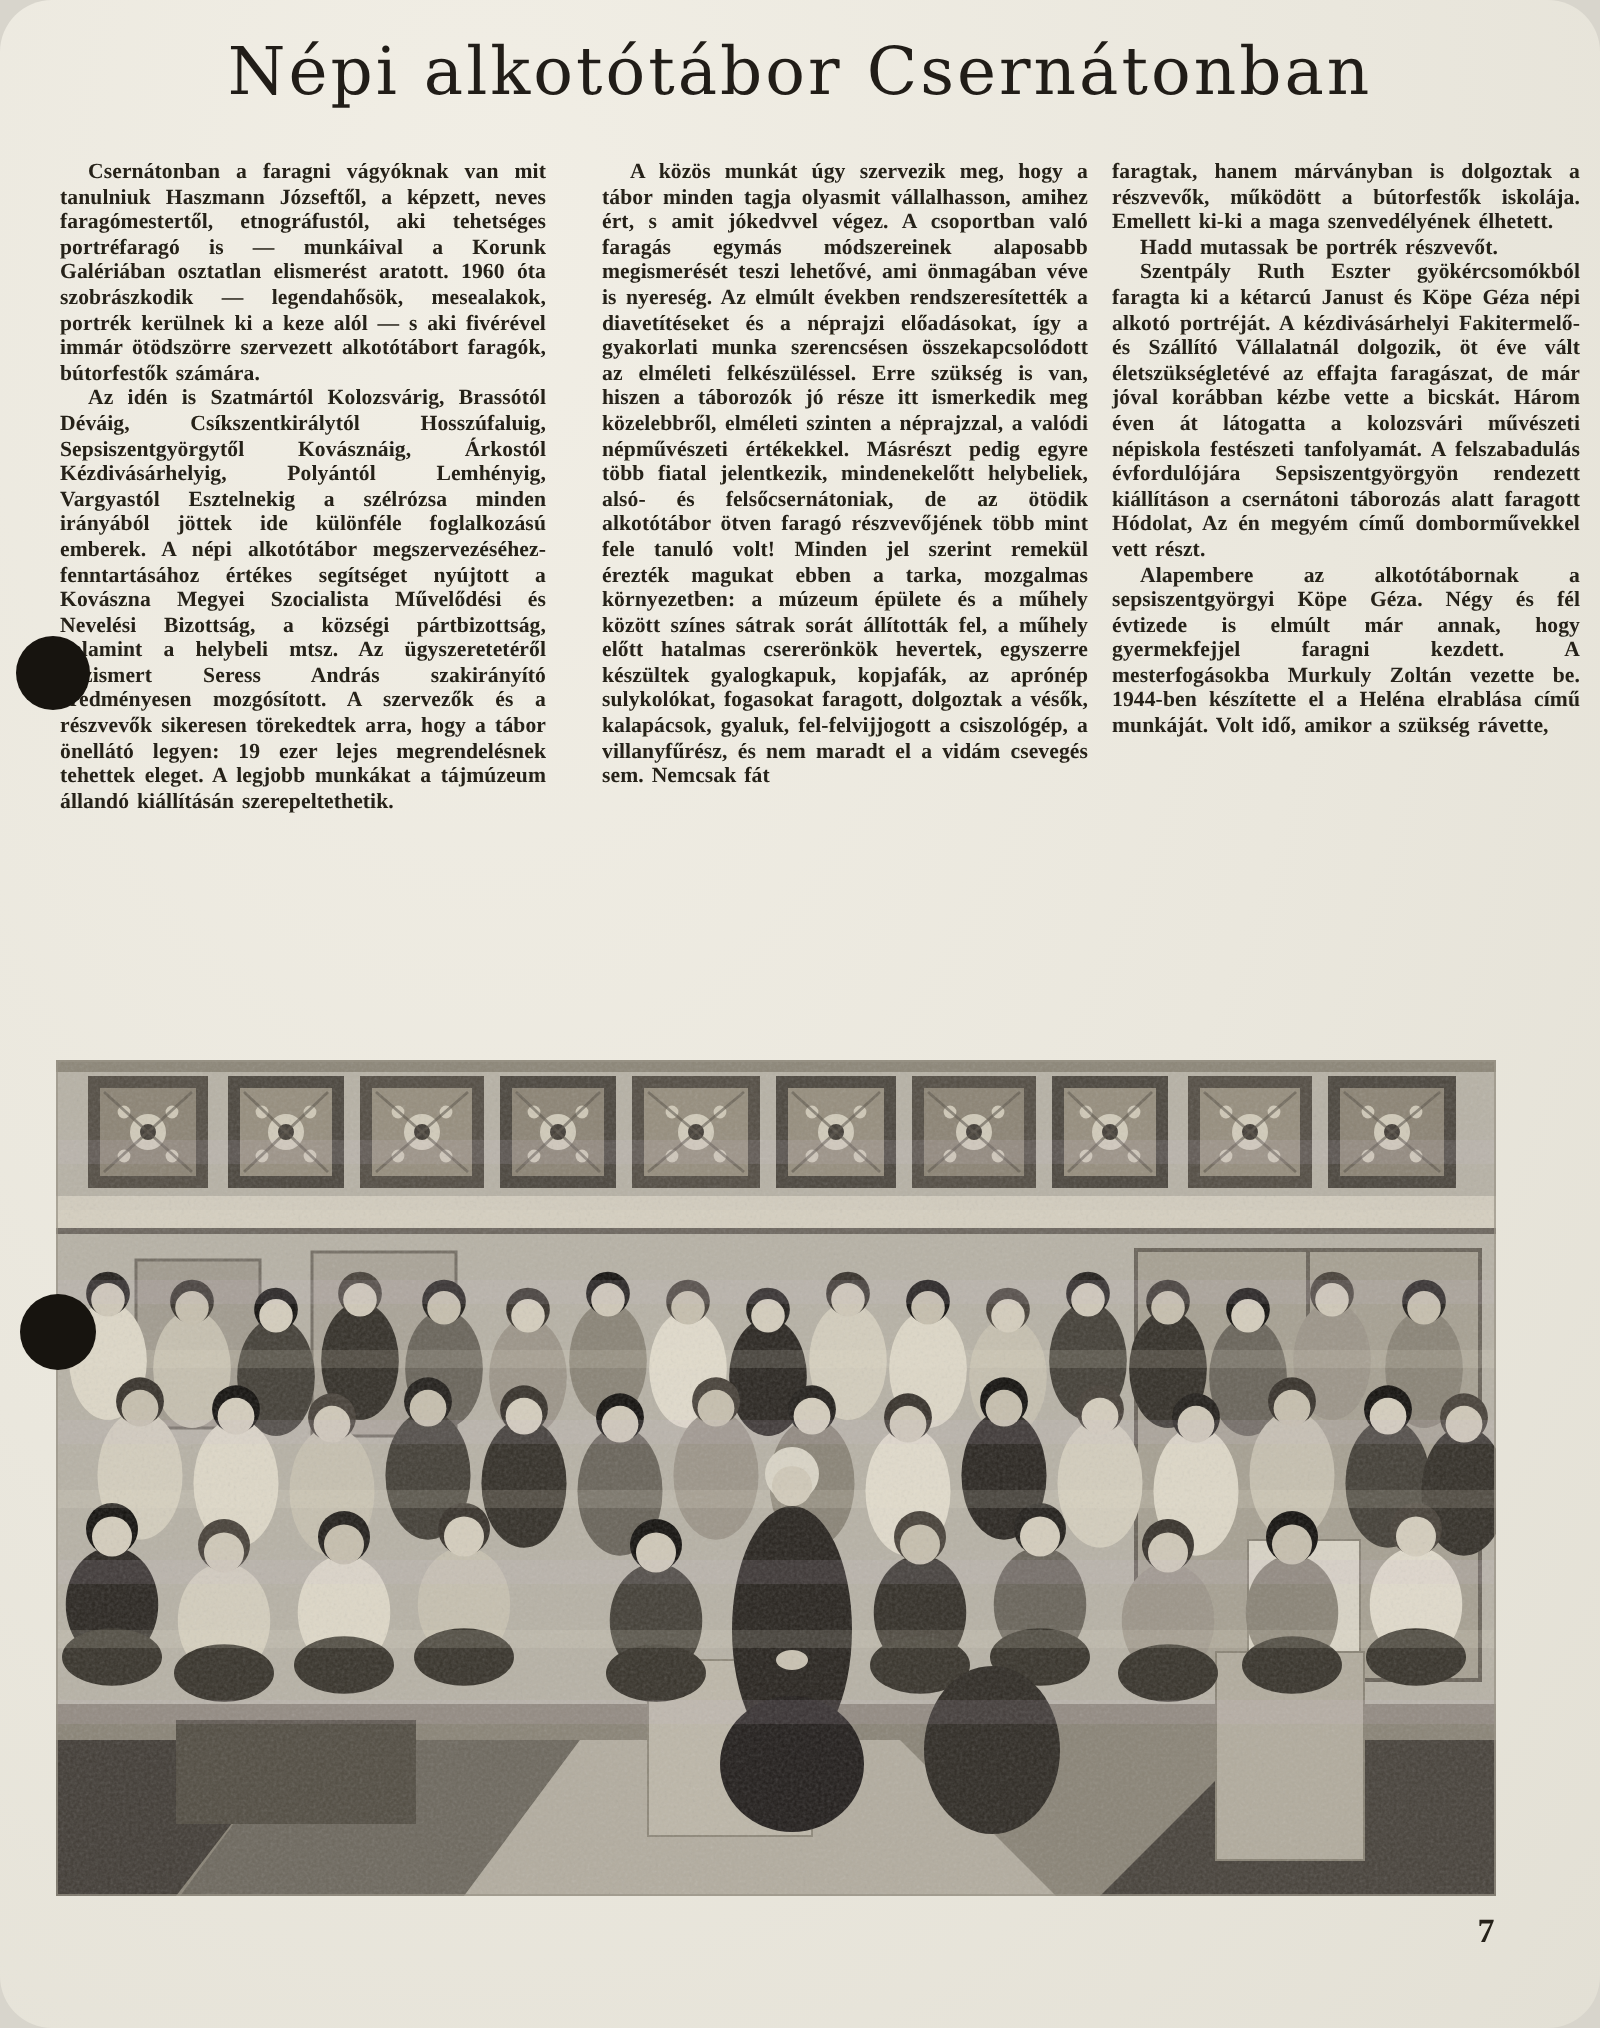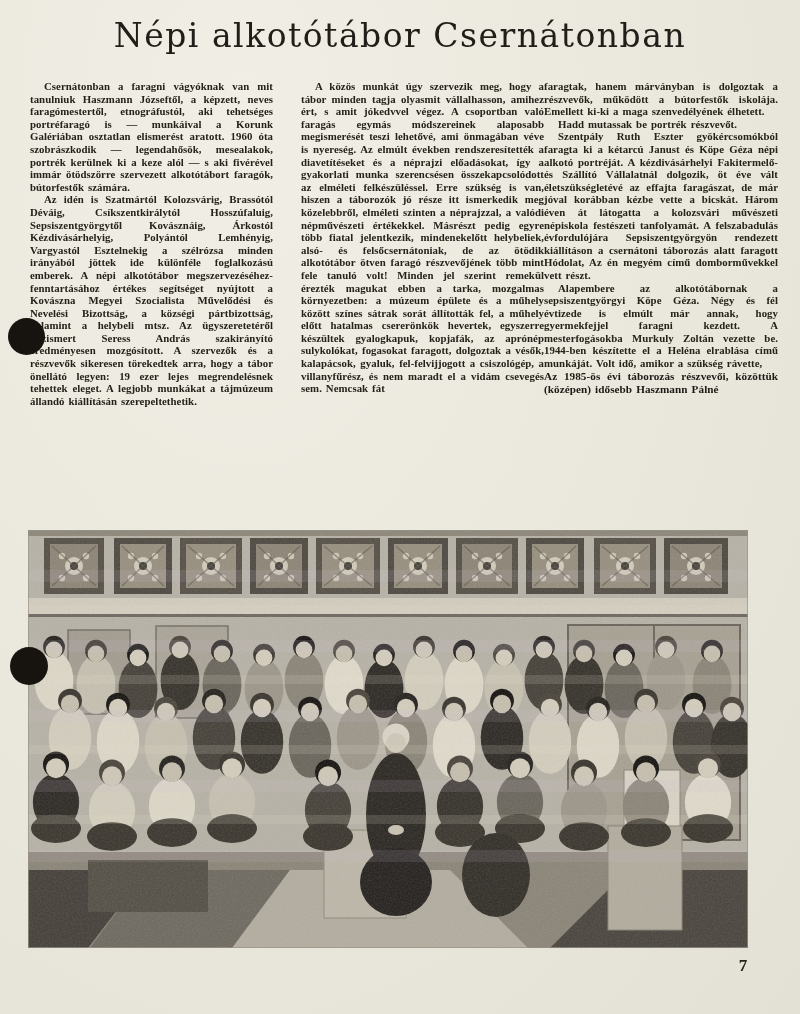--- a/index.html
+++ b/index.html
@@ -2,36 +2,37 @@
 <html lang="hu"><head>
 <meta charset="utf-8">
 <style>
   html,body{margin:0;padding:0;}
   body{width:800px;height:1014px;background:#d8d5cc;}
   .page{
     position:relative;width:800px;height:1014px;overflow:hidden;
     background:radial-gradient(ellipse at 30% 12%, #f1eee5 0%, #eae7dd 55%, #e3e0d5 100%);
     font-family:"Liberation Serif", serif;
     color:#262219;
+    border-radius:26px;
   }
   .title{
     position:absolute;top:16px;left:0;width:100%;margin:0;
     text-align:center;
     font-family:"DejaVu Serif", serif;
     font-weight:400;font-size:33px;letter-spacing:1.5px;color:#211d18;
   }
   .col{
     position:absolute;top:80px;width:243px;
     text-align:justify;
     font-size:10.8px;line-height:12.6px;font-weight:700;
     letter-spacing:0.05px;word-spacing:1.2px;
   }
   .col1{left:30px;}
   .col2{left:301px;}
-  .col3{left:544px;width:234px;}
+  .col3{left:556px;width:234px;}
   .col p{margin:0;text-indent:14px;}
   .col p.cont{text-indent:0;}
   .caption{
     margin-top:16px;text-indent:0 !important;
     font-size:11.2px;line-height:13.8px;font-weight:700;color:#1d1a15;
   }
   .photo{
     position:absolute;left:28px;top:530px;width:720px;height:418px;
     background:#b7b2a6;
   }
@@ -58,21 +59,20 @@
 
   <div class="col col2">
     <p>A közös munkát úgy szervezik meg, hogy a tábor minden tagja olyasmit vállalhasson, amihez ért, s amit jókedvvel végez. A csoportban való faragás egymás módszereinek alaposabb megismerését teszi lehetővé, ami önmagában véve is nyereség. Az elmúlt években rendszeresítették a diavetítéseket és a néprajzi előadásokat, így a gyakorlati munka szerencsésen összekapcsolódott az elméleti felkészüléssel. Erre szükség is van, hiszen a táborozók jó része itt ismerkedik meg közelebbről, elméleti szinten a néprajzzal, a valódi népművészeti értékekkel. Másrészt pedig egyre több fiatal jelentkezik, mindenekelőtt helybeliek, alsó- és felsőcsernátoniak, de az ötödik alkotótábor ötven faragó részvevőjének több mint fele tanuló volt! Minden jel szerint remekül érezték magukat ebben a tarka, mozgalmas környezetben: a múzeum épülete és a műhely között színes sátrak sorát állították fel, a műhely előtt hatalmas csererönkök hevertek, egyszerre készültek gyalogkapuk, kopjafák, az aprónép sulykolókat, fogasokat faragott, dolgoztak a vésők, kalapácsok, gyaluk, fel-felvijjogott a csiszológép, a villanyfűrész, és nem maradt el a vidám csevegés sem. Nemcsak fát</p>
   </div>
 
   <div class="col col3">
     <p class="cont">faragtak, hanem márványban is dolgoztak a részvevők, működött a bútorfestők iskolája. Emellett ki-ki a maga szenvedélyének élhetett.</p>
     <p>Hadd mutassak be portrék részvevőt.</p>
     <p>Szentpály Ruth Eszter gyökércsomókból faragta ki a kétarcú Janust és Köpe Géza népi alkotó portréját. A kézdivásárhelyi Fakitermelő- és Szállító Vállalatnál dolgozik, öt éve vált életszükségletévé az effajta faragászat, de már jóval korábban kézbe vette a bicskát. Három éven át látogatta a kolozsvári művészeti népiskola festészeti tanfolyamát. A felszabadulás évfordulójára Sepsiszentgyörgyön rendezett kiállításon a csernátoni táborozás alatt faragott Hódolat, Az én megyém című domborművekkel vett részt.</p>
     <p>Alapembere az alkotótábornak a sepsiszentgyörgyi Köpe Géza. Négy és fél évtizede is elmúlt már annak, hogy gyermekfejjel faragni kezdett. A mesterfogásokba Murkuly Zoltán vezette be. 1944-ben készítette el a Heléna elrablása című munkáját. Volt idő, amikor a szükség rávette,</p>
-    <p class="caption">Az 1985-ös évi táborozás részvevői, közöttük (középen) idősebb Haszmann Pálné</p>
   </div>
 
   <div class="photo">
     <svg id="photoSvg" viewBox="0 0 720 418" xmlns="http://www.w3.org/2000/svg">
       <defs>
         <filter id="grainF" x="0%" y="0%" width="100%" height="100%">
           <feTurbulence type="fractalNoise" baseFrequency="0.65" numOctaves="2" stitchTiles="stitch"></feTurbulence>
           <feColorMatrix type="saturate" values="0"></feColorMatrix>
           <feComponentTransfer>
               <feFuncA type="linear" slope="0.55" intercept="-0.1"></feFuncA>

